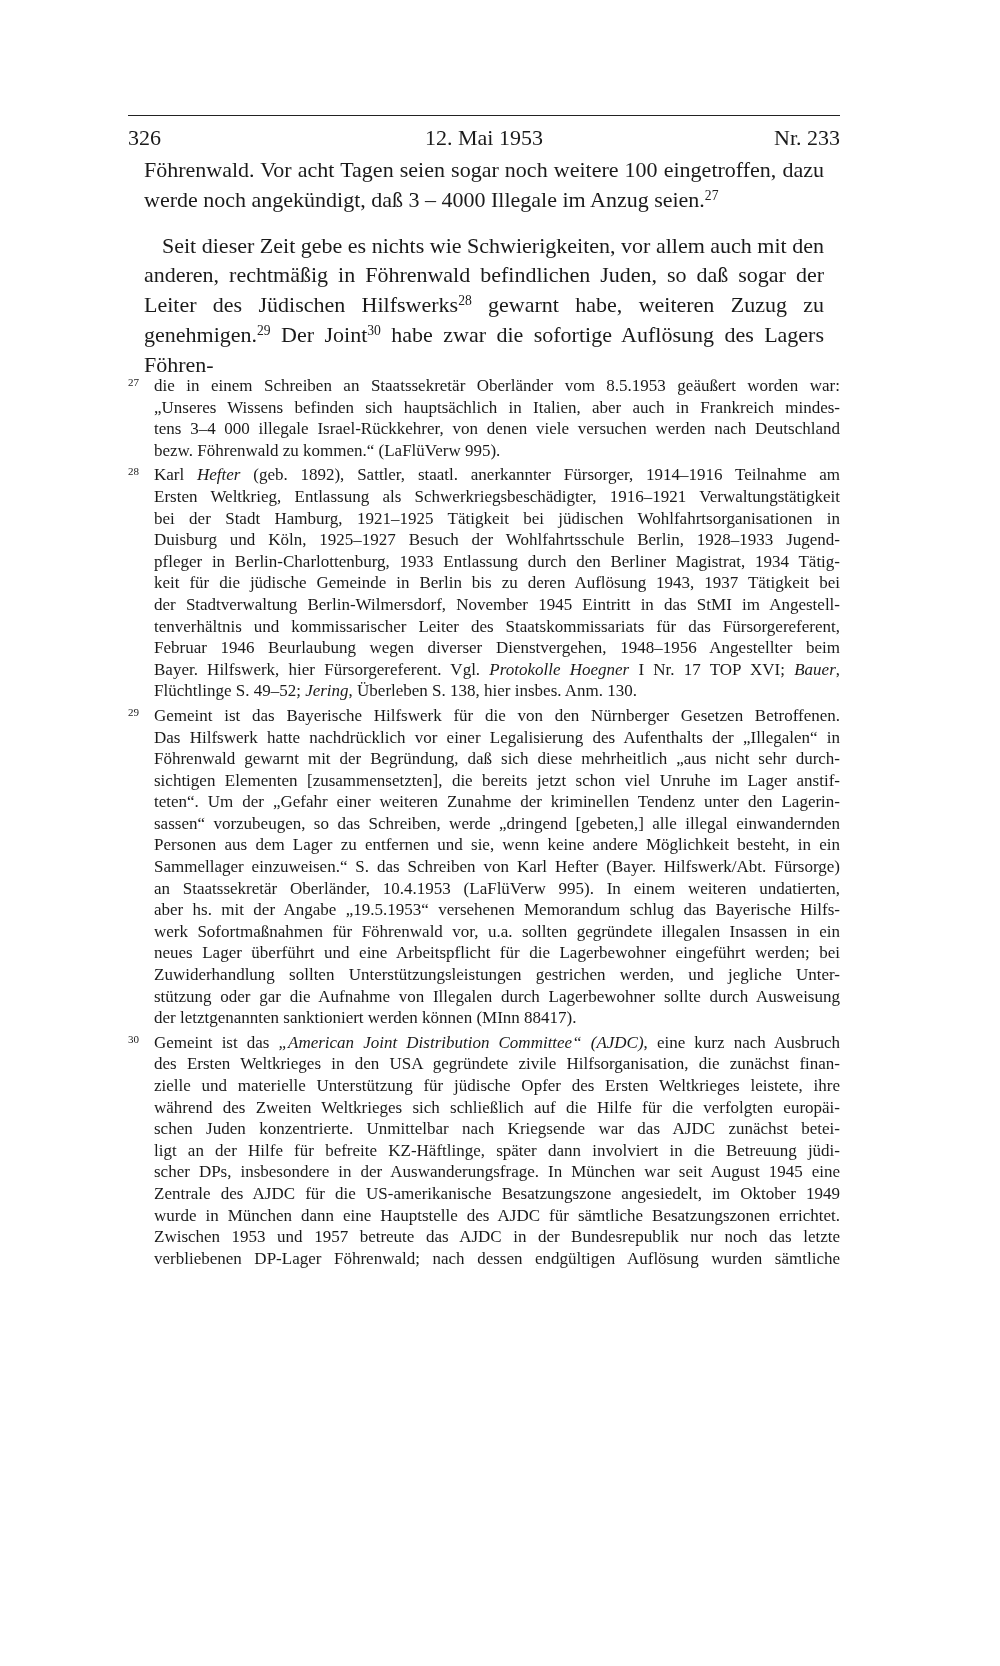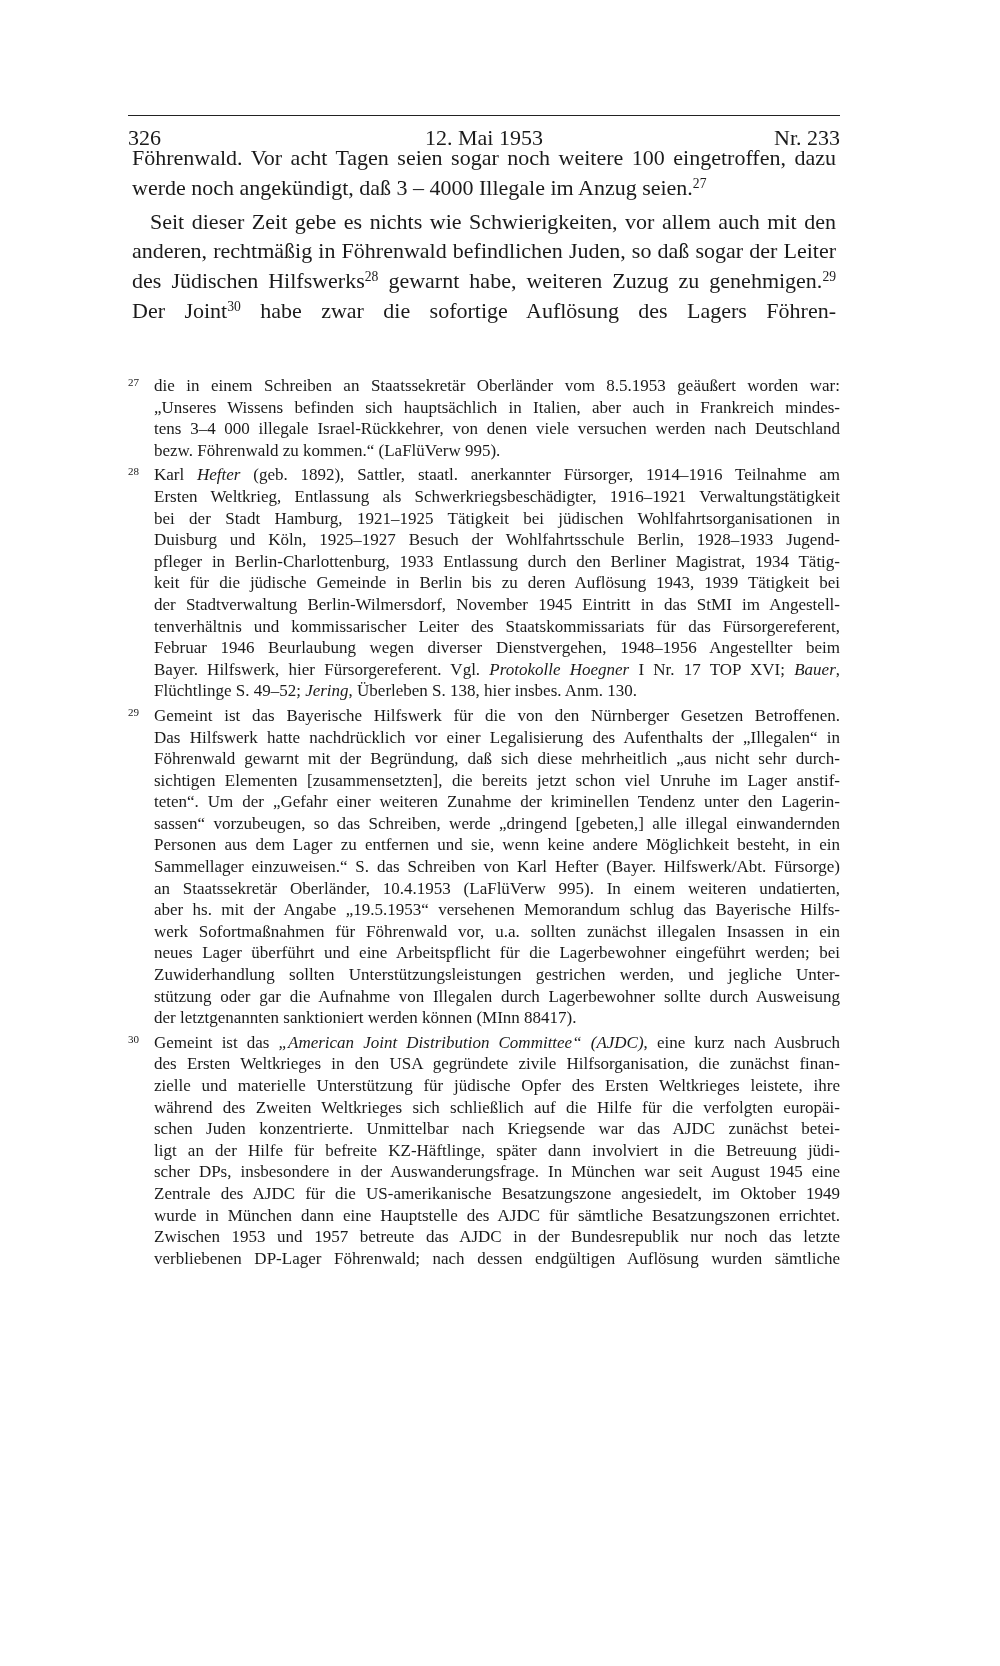--- a/index.html
+++ b/index.html
@@ -4,21 +4,21 @@
 <style>
   html, body { margin: 0; padding: 0; background: #ffffff; }
   body { width: 1000px; height: 1666px; position: relative; overflow: hidden; color: #1a1a1a; font-family: "Liberation Serif", "DejaVu Serif", serif; }
   .page { position: absolute; left: 128px; top: 0; width: 712px; }
   .running-head { position: absolute; top: 82px; left: 0; width: 712px; height: 30px; font-size: 22px; line-height: 30px; margin-top: 41px; }
   .running-head .pnum { position: absolute; left: 0; }
   .running-head .date { position: absolute; left: 0; width: 712px; text-align: center; }
   .running-head .nr { position: absolute; right: 0; }
   .head-rule { position: absolute; top: 115px; left: 0; width: 712px; height: 0; border-top: 1.3px solid #222; }
   .body-text { position: absolute; top: 139px; left: 0; width: 712px; font-size: 22px; line-height: 29.8px; text-align: justify; }
-  .body-text p { margin: 4px; }
+  .body-text p { margin: 16px; }
   .body-text p.indent { text-indent: 18px; }
   .body-text p.last { text-align-last: justify; }
   sup { font-size: 0.62em; vertical-align: 0.55em; line-height: 0; }
   .notes { position: absolute; top: 375px; left: 0; width: 712px; font-size: 17px; line-height: 21.6px; }
   .note { position: relative; padding-left: 26px; text-align: justify; margin: 0 0 3px 0; }
   .note .num { position: absolute; left: 0; top: -3px; font-size: 11px; }
   .note .ltxt { display: block; text-align: justify; text-align-last: justify; }
   .note .ltxt.end { text-align-last: left; }
   i { font-style: italic; }
 </style>
@@ -49,41 +49,41 @@
       <span class="ltxt end">bezw. Föhrenwald zu kommen.“ (LaFlüVerw 995).</span>
     </div>
 
     <div class="note">
       <span class="num">28</span>
       <span class="ltxt"><span>Karl </span><i>Hefter</i><span> (geb. 1892), Sattler, staatl. anerkannter Fürsorger, 1914–1916 Teilnahme am</span></span>
       <span class="ltxt">Ersten Weltkrieg, Entlassung als Schwerkriegsbeschädigter, 1916–1921 Verwaltungstätigkeit</span>
       <span class="ltxt">bei der Stadt Hamburg, 1921–1925 Tätigkeit bei jüdischen Wohlfahrtsorganisationen in</span>
       <span class="ltxt">Duisburg und Köln, 1925–1927 Besuch der Wohlfahrtsschule Berlin, 1928–1933 Jugend-</span>
       <span class="ltxt">pfleger in Berlin-Charlottenburg, 1933 Entlassung durch den Berliner Magistrat, 1934 Tätig-</span>
-      <span class="ltxt">keit für die jüdische Gemeinde in Berlin bis zu deren Auflösung 1943, 1939 Tätigkeit bei</span>
+      <span class="ltxt">keit für die jüdische Gemeinde in Berlin bis zu deren Auflösung 1943, 1937 Tätigkeit bei</span>
       <span class="ltxt">der Stadtverwaltung Berlin-Wilmersdorf, November 1945 Eintritt in das StMI im Angestell-</span>
       <span class="ltxt">tenverhältnis und kommissarischer Leiter des Staatskommissariats für das Fürsorgereferent,</span>
       <span class="ltxt">Februar 1946 Beurlaubung wegen diverser Dienstvergehen, 1948–1956 Angestellter beim</span>
       <span class="ltxt"><span>Bayer. Hilfswerk, hier Fürsorgereferent. Vgl. </span><i>Protokolle Hoegner</i><span> I Nr. 17 TOP XVI; </span><i>Bauer</i><span>,</span></span>
       <span class="ltxt end"><span>Flüchtlinge S. 49–52; </span><i>Jering</i><span>, Überleben S. 138, hier insbes. Anm. 130.</span></span>
     </div>
 
     <div class="note">
       <span class="num">29</span>
       <span class="ltxt">Gemeint ist das Bayerische Hilfswerk für die von den Nürnberger Gesetzen Betroffenen.</span>
       <span class="ltxt">Das Hilfswerk hatte nachdrücklich vor einer Legalisierung des Aufenthalts der „Illegalen“ in</span>
       <span class="ltxt">Föhrenwald gewarnt mit der Begründung, daß sich diese mehrheitlich „aus nicht sehr durch-</span>
       <span class="ltxt">sichtigen Elementen [zusammensetzten], die bereits jetzt schon viel Unruhe im Lager anstif-</span>
       <span class="ltxt">teten“. Um der „Gefahr einer weiteren Zunahme der kriminellen Tendenz unter den Lagerin-</span>
       <span class="ltxt">sassen“ vorzubeugen, so das Schreiben, werde „dringend [gebeten,] alle illegal einwandernden</span>
       <span class="ltxt">Personen aus dem Lager zu entfernen und sie, wenn keine andere Möglichkeit besteht, in ein</span>
       <span class="ltxt">Sammellager einzuweisen.“ S. das Schreiben von Karl Hefter (Bayer. Hilfswerk/Abt. Fürsorge)</span>
       <span class="ltxt">an Staatssekretär Oberländer, 10.4.1953 (LaFlüVerw 995). In einem weiteren undatierten,</span>
       <span class="ltxt">aber hs. mit der Angabe „19.5.1953“ versehenen Memorandum schlug das Bayerische Hilfs-</span>
-      <span class="ltxt">werk Sofortmaßnahmen für Föhrenwald vor, u.a. sollten zunächst illegalen Insassen in ein</span>
+      <span class="ltxt">werk Sofortmaßnahmen für Föhrenwald vor, u.a. sollten gegründete illegalen Insassen in ein</span>
       <span class="ltxt">neues Lager überführt und eine Arbeitspflicht für die Lagerbewohner eingeführt werden; bei</span>
       <span class="ltxt">Zuwiderhandlung sollten Unterstützungsleistungen gestrichen werden, und jegliche Unter-</span>
       <span class="ltxt">stützung oder gar die Aufnahme von Illegalen durch Lagerbewohner sollte durch Ausweisung</span>
       <span class="ltxt end">der letztgenannten sanktioniert werden können (MInn 88417).</span>
     </div>
 
     <div class="note">
       <span class="num">30</span>
       <span class="ltxt"><span>Gemeint ist das </span><i>„American Joint Distribution Committee“ (AJDC)</i><span>, eine kurz nach Ausbruch</span></span>
       <span class="ltxt">des Ersten Weltkrieges in den USA gegründete zivile Hilfsorganisation, die zunächst finan-</span>

